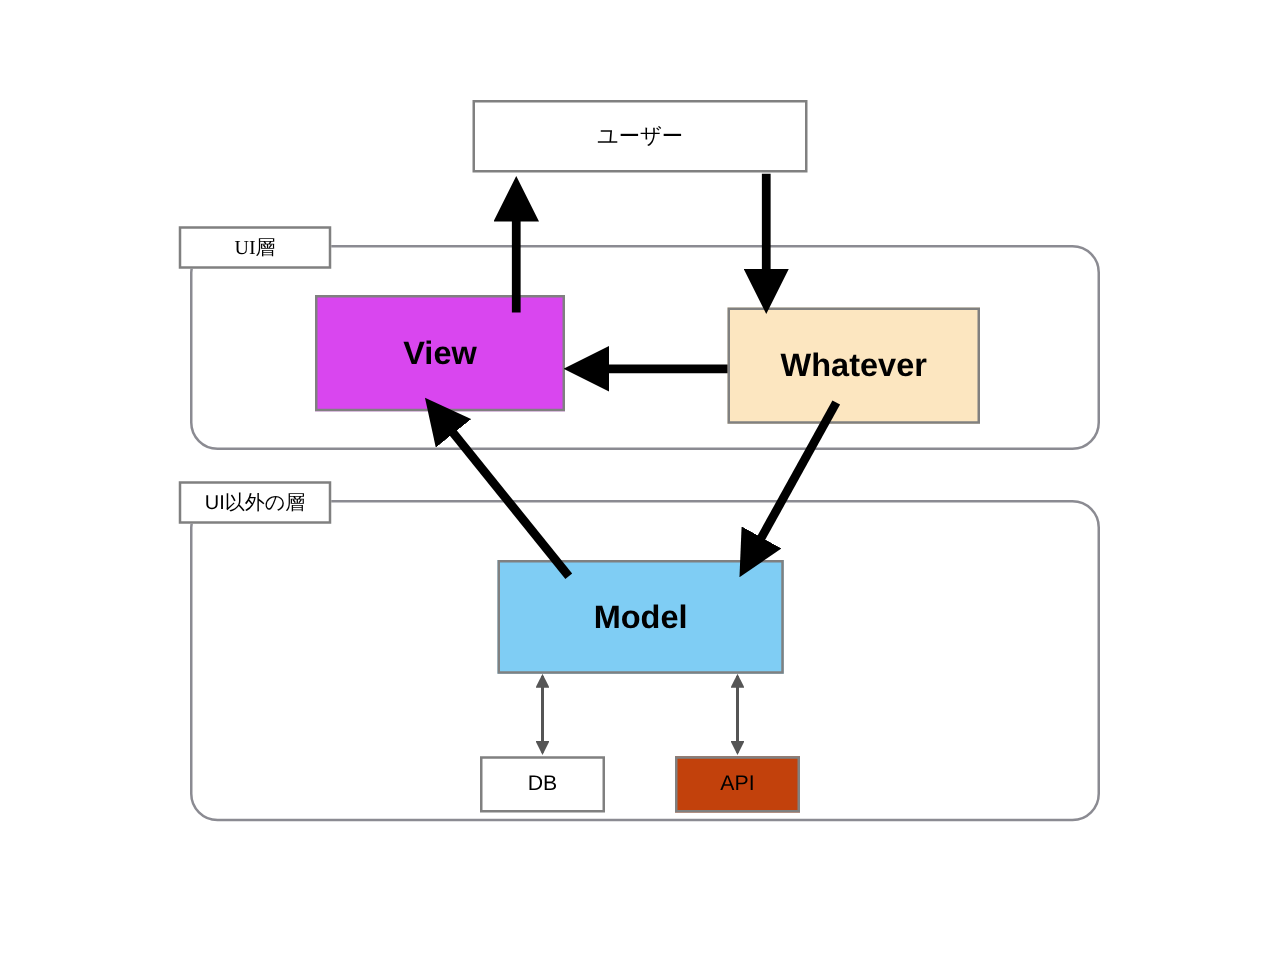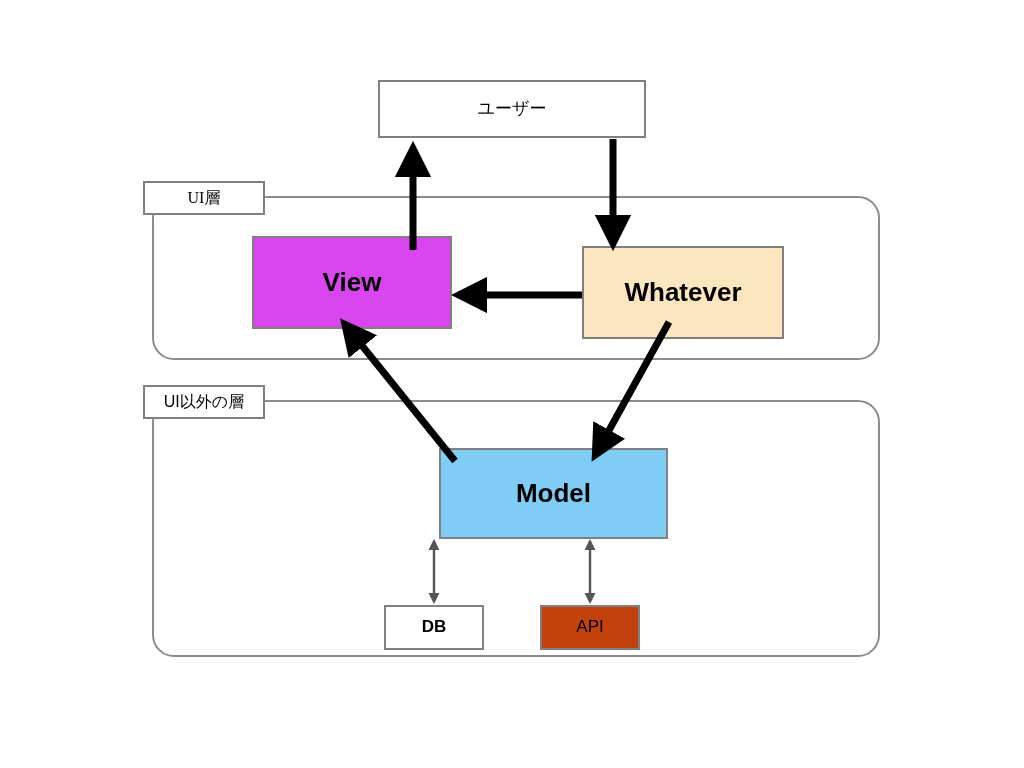--- a/index.html
+++ b/index.html
@@ -64,21 +64,20 @@
     left: 582px; top: 236px;
     width: 202px; height: 93px;
     background: #fce6c0;
     margin-top: 10px;
   }
 
   #node-model {
     left: 398px; top: 448px;
     width: 229px; height: 91px;
     background: #7fcdf4;
-    margin-left: 41px;
   }
 
   #node-db {
     left: 384px; top: 605px;
     width: 100px; height: 45px;
   }
 
   #node-api {
     left: 540px; top: 605px;
     width: 100px; height: 45px;
@@ -190,21 +189,21 @@
   </div>
 
   <div class="node node-strong" id="node-whatever" style="background: rgb(252, 230, 192); border-color: rgb(128, 128, 128);">
     <span>Whatever</span>
   </div>
 
   <div class="node node-strong" id="node-model" style="background: rgb(127, 205, 244); border-color: rgb(128, 128, 128);">
     <span>Model</span>
   </div>
 
-  <div class="node node-plain" id="node-db" style="background: rgb(255, 255, 255); border-color: rgb(128, 128, 128); font-weight: bold;">
+  <div class="node node-plain" id="node-db" style="background: rgb(255, 255, 255); border-color: rgb(128, 128, 128);">
     <span>DB</span>
   </div>
 
   <div class="node node-plain" id="node-api" style="background: #c2410c; border-color: rgb(128, 128, 128);">
     <span>API</span>
   </div>
 
   <svg id="arrows" viewBox="0 0 1024 768" xmlns="http://www.w3.org/2000/svg">
 
     <g>

